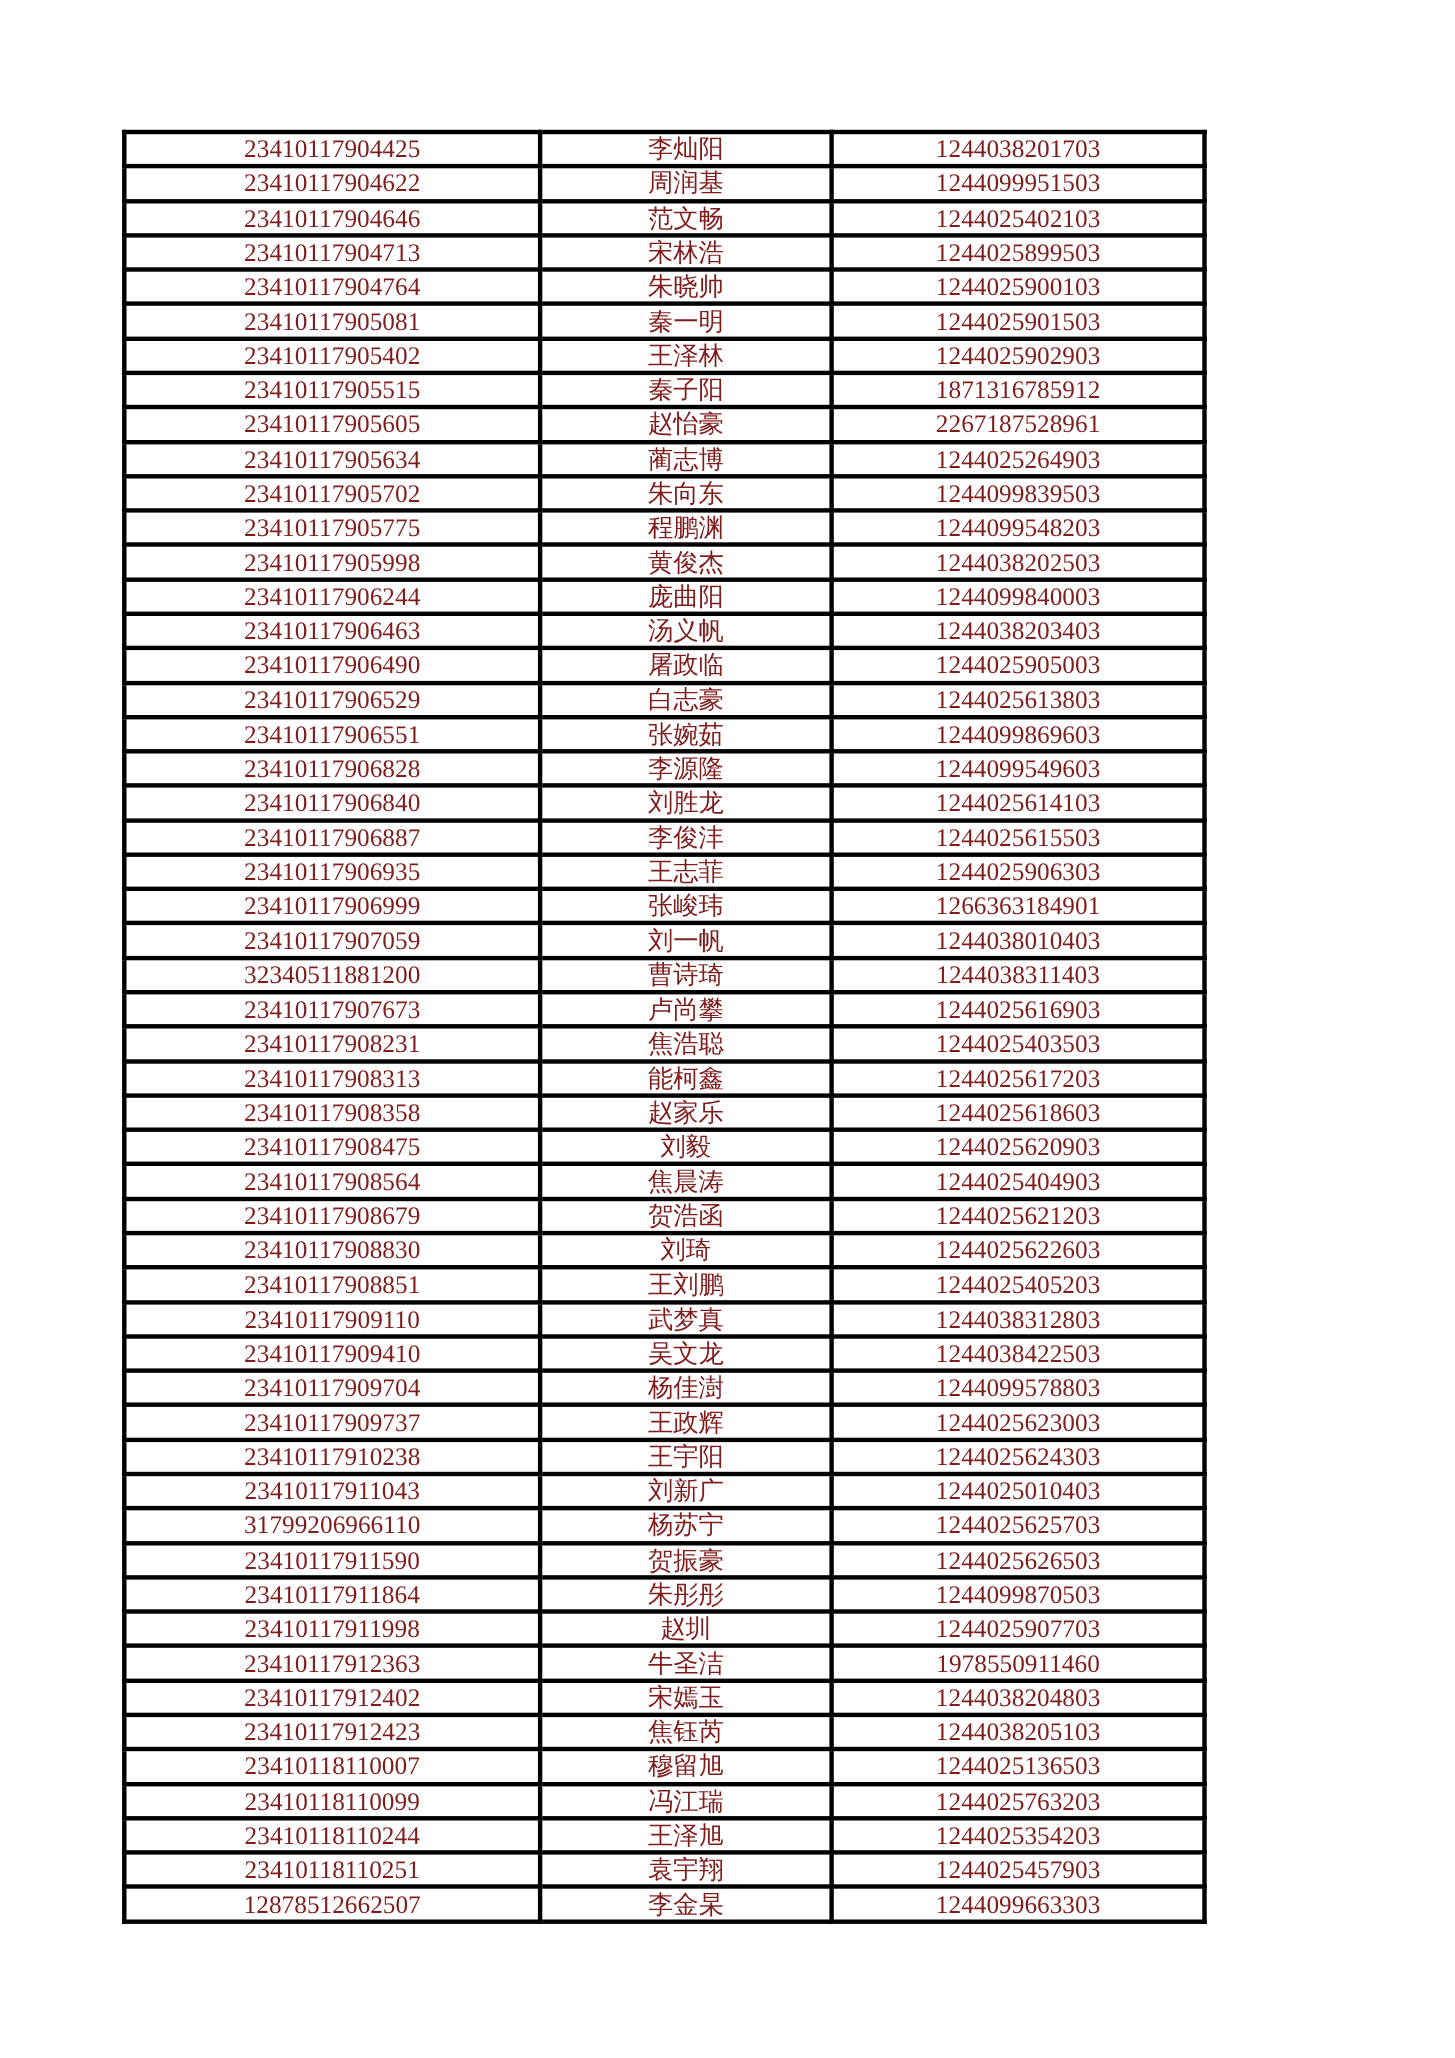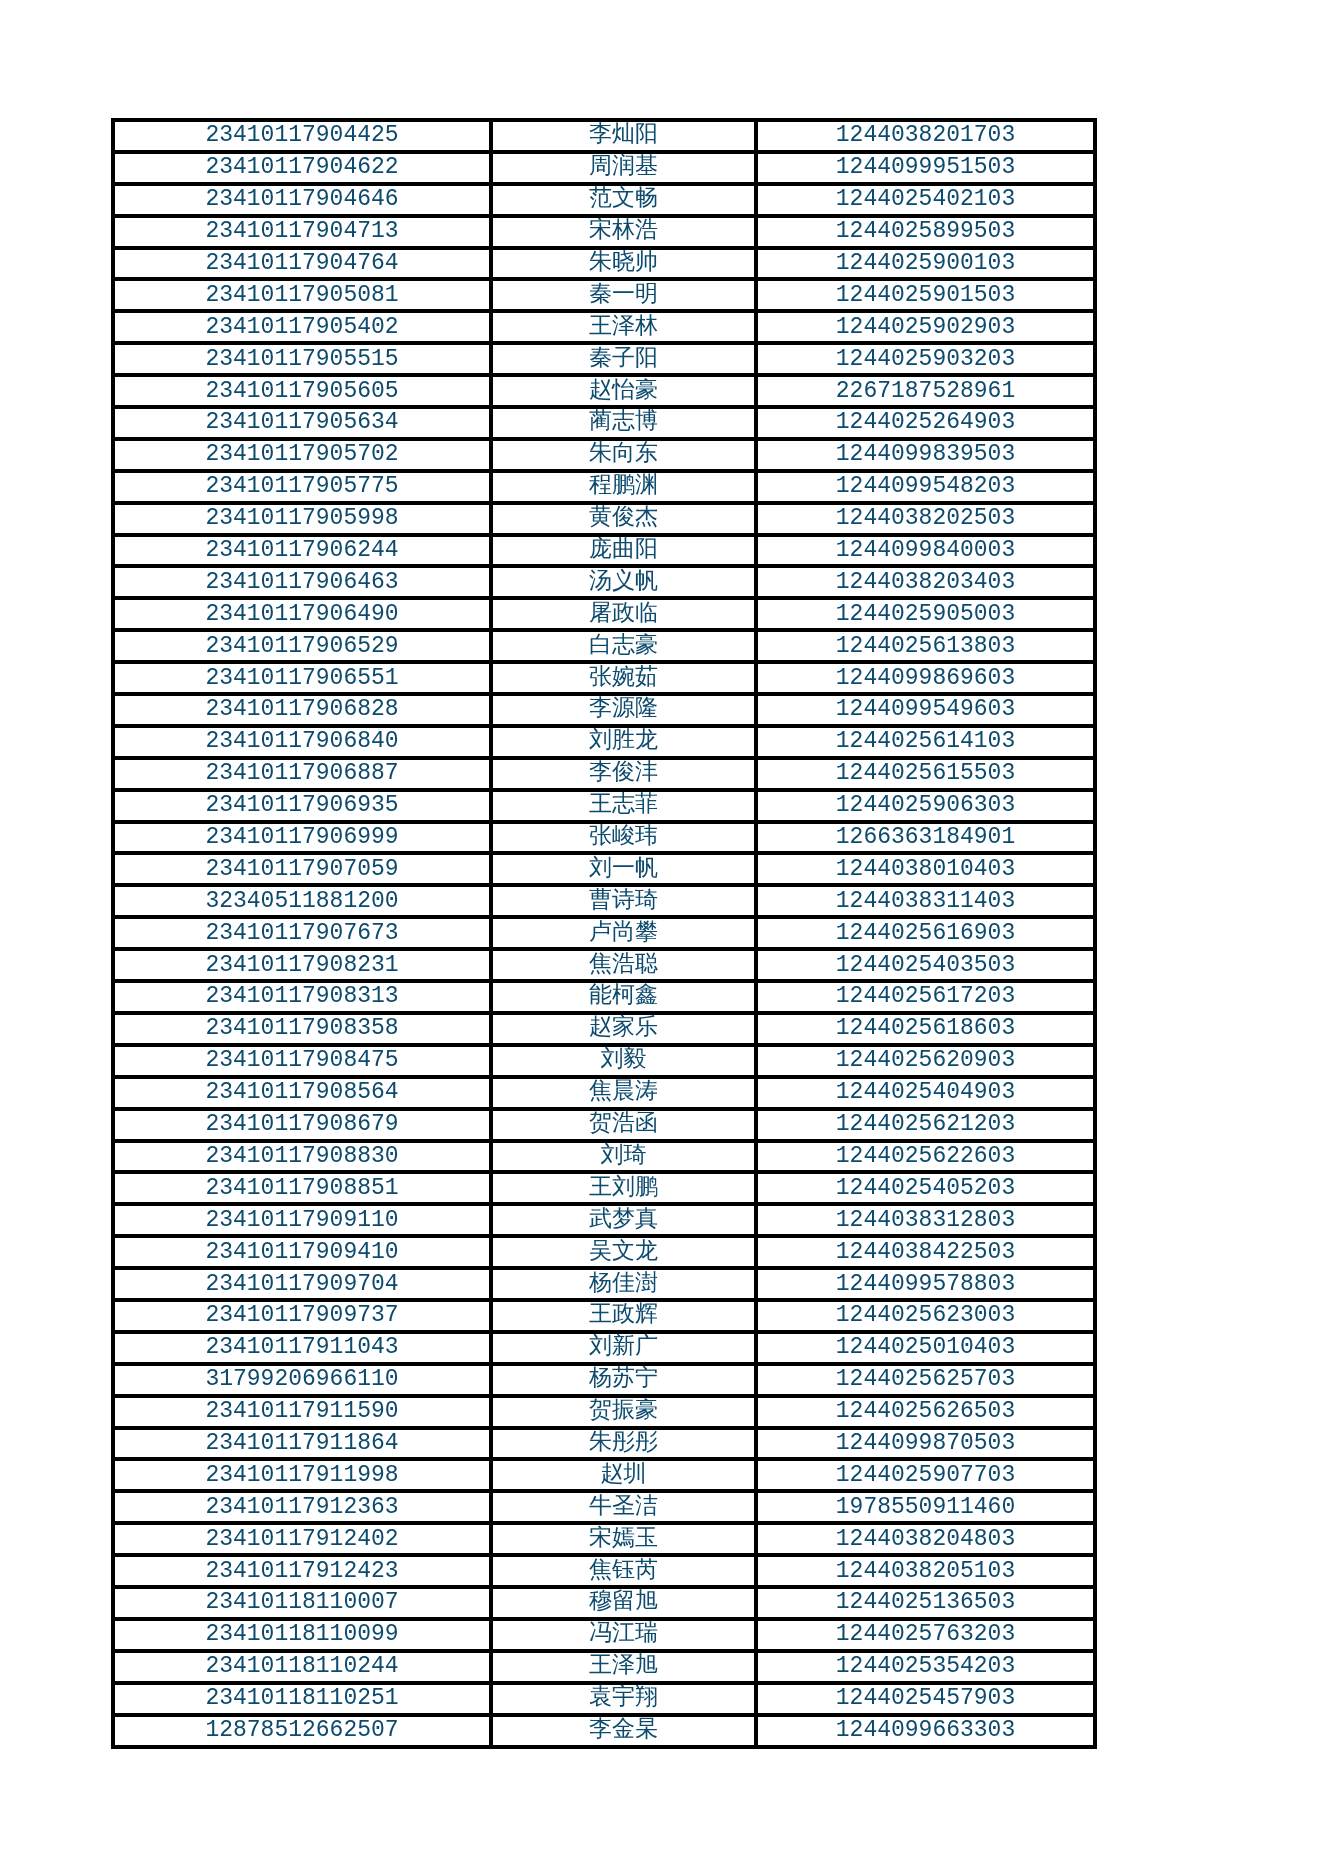--- a/index.html
+++ b/index.html
@@ -15,23 +15,23 @@
     overflow: hidden;
   }
   table.roster {
     position: absolute;
     left: 111px;
     top: 118px;
     width: 982px;
     height: 1631px;
     border-collapse: collapse;
     table-layout: fixed;
-    font-family: Liberation Mono, monospace;
+    font-family: Liberation Serif, serif;
     font-size: 23px;
-    color: #0c4a6e;
+    color: #7f1d1d;
   }
   table.roster td {
     border: 4px solid #000000;
     padding: 0;
     margin: 0;
     text-align: center;
     vertical-align: middle;
     line-height: 1;
     white-space: nowrap;
     overflow: hidden;
@@ -82,21 +82,21 @@
           <td>1244025901503</td>
         </tr>
         <tr>
           <td>23410117905402</td>
           <td>王泽林</td>
           <td>1244025902903</td>
         </tr>
         <tr>
           <td>23410117905515</td>
           <td>秦子阳</td>
-          <td>1244025903203</td>
+          <td>1871316785912</td>
         </tr>
         <tr>
           <td>23410117905605</td>
           <td>赵怡豪</td>
           <td>2267187528961</td>
         </tr>
         <tr>
           <td>23410117905634</td>
           <td>蔺志博</td>
           <td>1244025264903</td>
@@ -233,20 +233,25 @@
         </tr>
         <tr>
           <td>23410117909704</td>
           <td>杨佳澍</td>
           <td>1244099578803</td>
         </tr>
         <tr>
           <td>23410117909737</td>
           <td>王政辉</td>
           <td>1244025623003</td>
+        </tr>
+        <tr>
+          <td>23410117910238</td>
+          <td>王宇阳</td>
+          <td>1244025624303</td>
         </tr>
         <tr>
           <td>23410117911043</td>
           <td>刘新广</td>
           <td>1244025010403</td>
         </tr>
         <tr>
           <td>31799206966110</td>
           <td>杨苏宁</td>
           <td>1244025625703</td>

